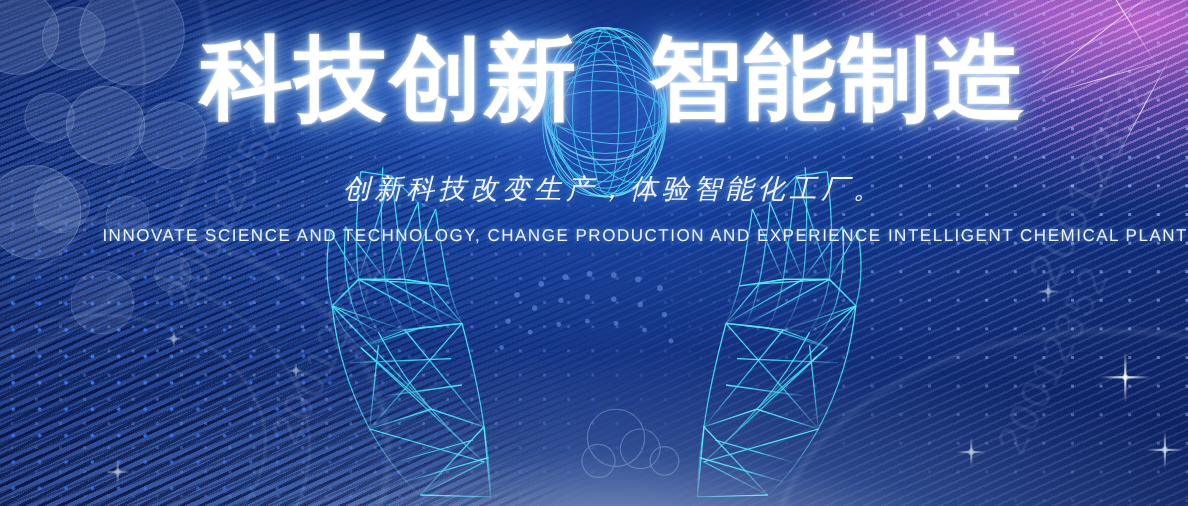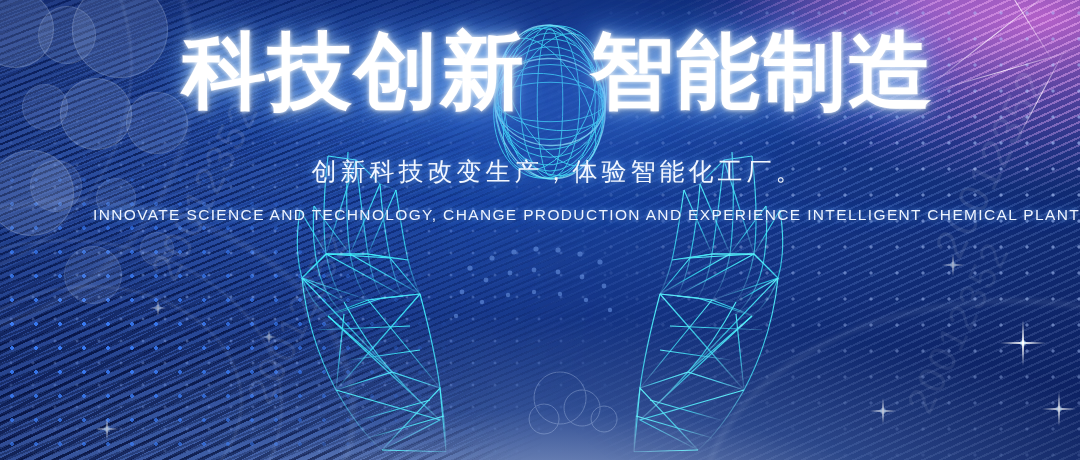--- a/index.html
+++ b/index.html
@@ -125,20 +125,21 @@
   .headline .gap{display:inline-block;width:64px;}
   .subtitle{
     position:absolute;top:155px;left:0;width:100%;
     text-align:center;
     font-family:"DejaVu Sans","Liberation Sans",sans-serif;
     font-size:25px;
     font-weight:400;
     letter-spacing:4px;
     color:#f2f7ff;
     text-shadow:0 0 6px rgba(120,180,255,.85),0 0 16px rgba(70,150,255,.55),1px 1px 3px rgba(5,20,70,.5);
+    font-style:italic;
   }
   .tagline{
     position:absolute;top:206px;left:0;width:100%;
     text-align:right;
     font-family:"Liberation Sans","DejaVu Sans",sans-serif;
     font-size:15.5px;
     font-weight:400;
     letter-spacing:1.35px;
     color:#eef4ff;
     text-shadow:0 0 5px rgba(120,180,255,.8),0 0 13px rgba(60,140,255,.5),1px 1px 2px rgba(5,20,70,.55);

